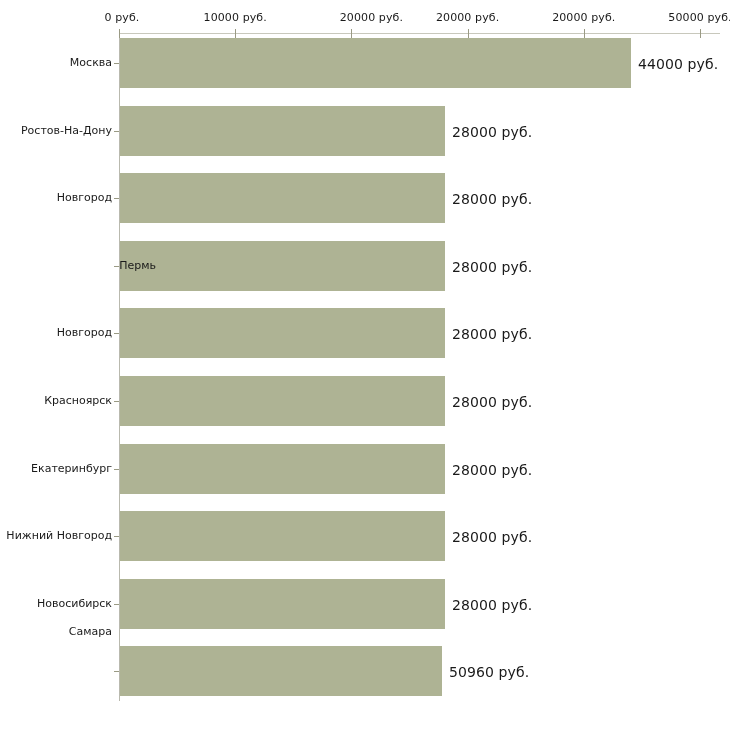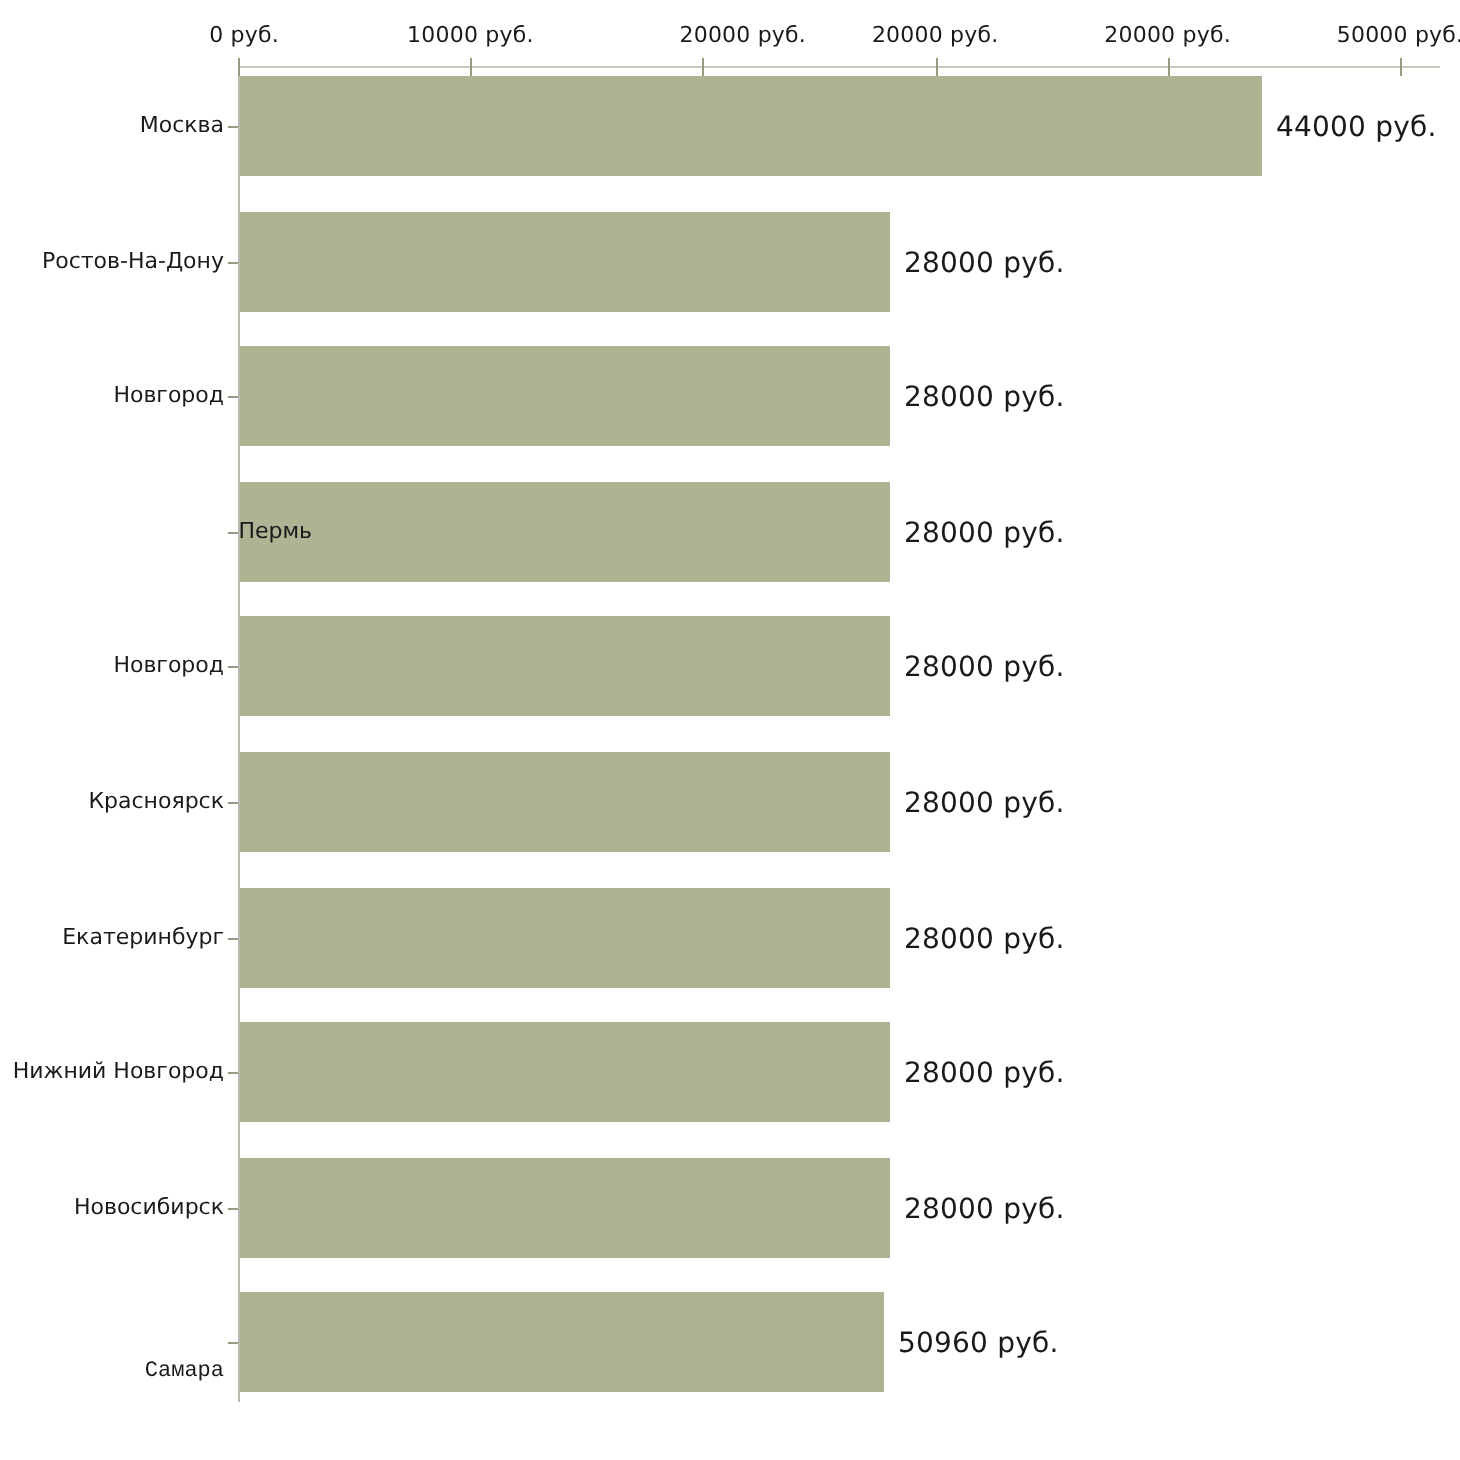--- a/index.html
+++ b/index.html
@@ -140,17 +140,17 @@
       <div class="bar" title="Нижний Новгород — 28000 руб." style="top: 511px; width: 325px; height: 50px; background: rgb(174, 179, 148);"></div>
       <div class="cat-tick" style="top: 536px;"></div>
       <div class="cat-label" style="top: 529px; left: 0px; right: auto; width: 112px;">Нижний Новгород</div>
       <div class="bar-value" style="top: 529px; left: 452px;">28000 руб.</div>
       <div class="bar" title="Новосибирск — 28000 руб." style="top: 579px; width: 325px; height: 50px; background: rgb(174, 179, 148);"></div>
       <div class="cat-tick" style="top: 604px;"></div>
       <div class="cat-label" style="top: 597px; left: 0px; right: auto; width: 112px;">Новосибирск</div>
       <div class="bar-value" style="top: 597px; left: 452px;">28000 руб.</div>
       <div class="bar" title="Самара — 27750 руб." style="top: 646px; width: 322px; height: 50px; background: rgb(174, 179, 148);"></div>
       <div class="cat-tick" style="top: 671px;"></div>
-      <div class="cat-label" style="top: 680px; left: 0px; right: auto; width: 112px; font-family: Liberation Mono, monospace;">Самара</div>
+      <div class="cat-label" style="top: 625px; left: 0px; right: auto; width: 112px;">Самара</div>
       <div class="bar-value" style="top: 664px; left: 449px;">50960 руб.</div>
     </div>
 
 </div>
 
 </body></html>

